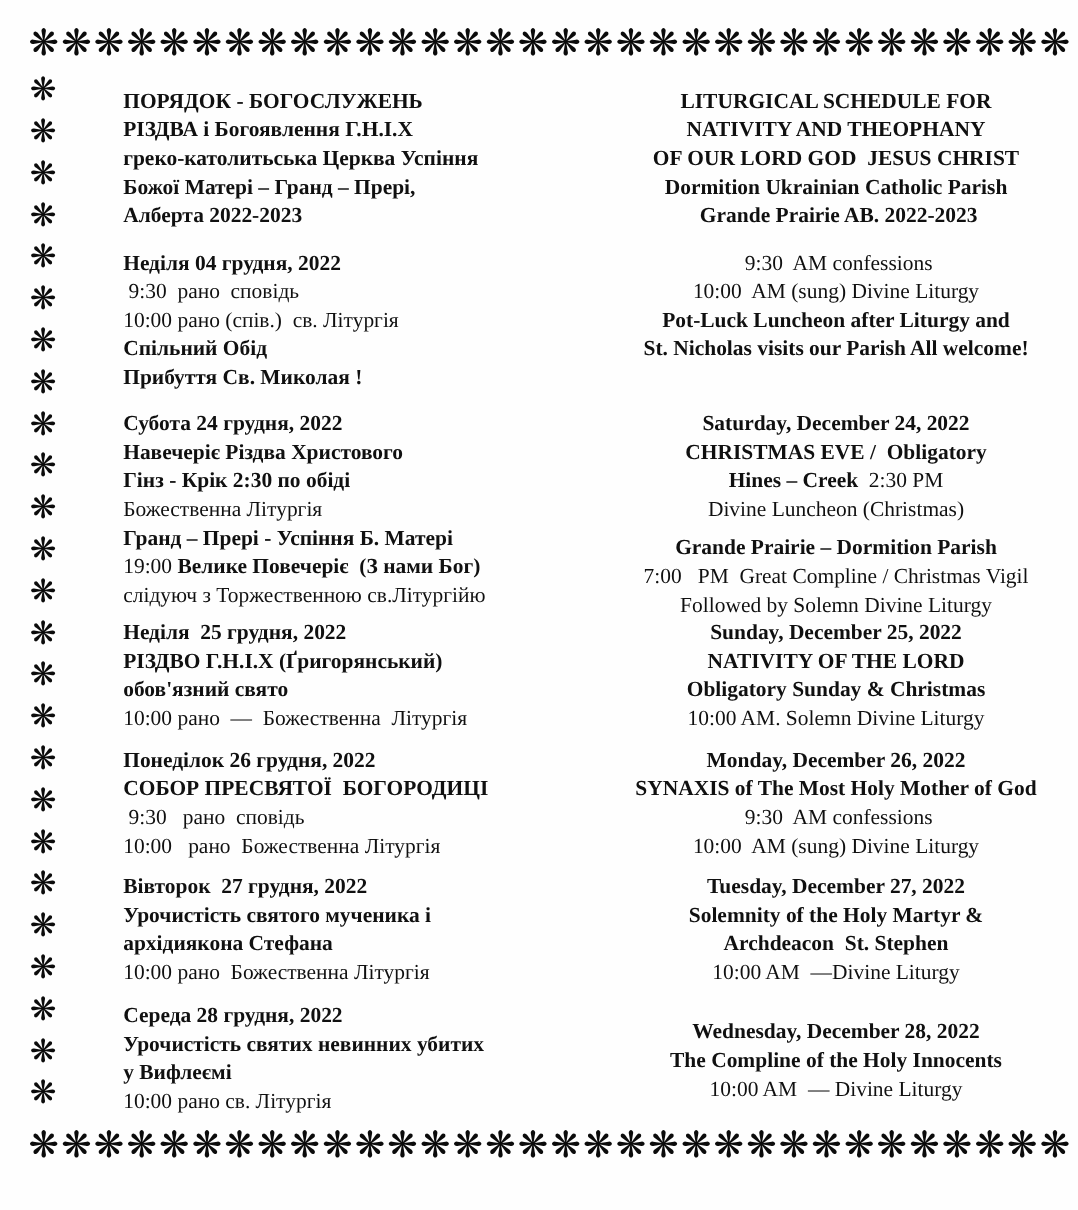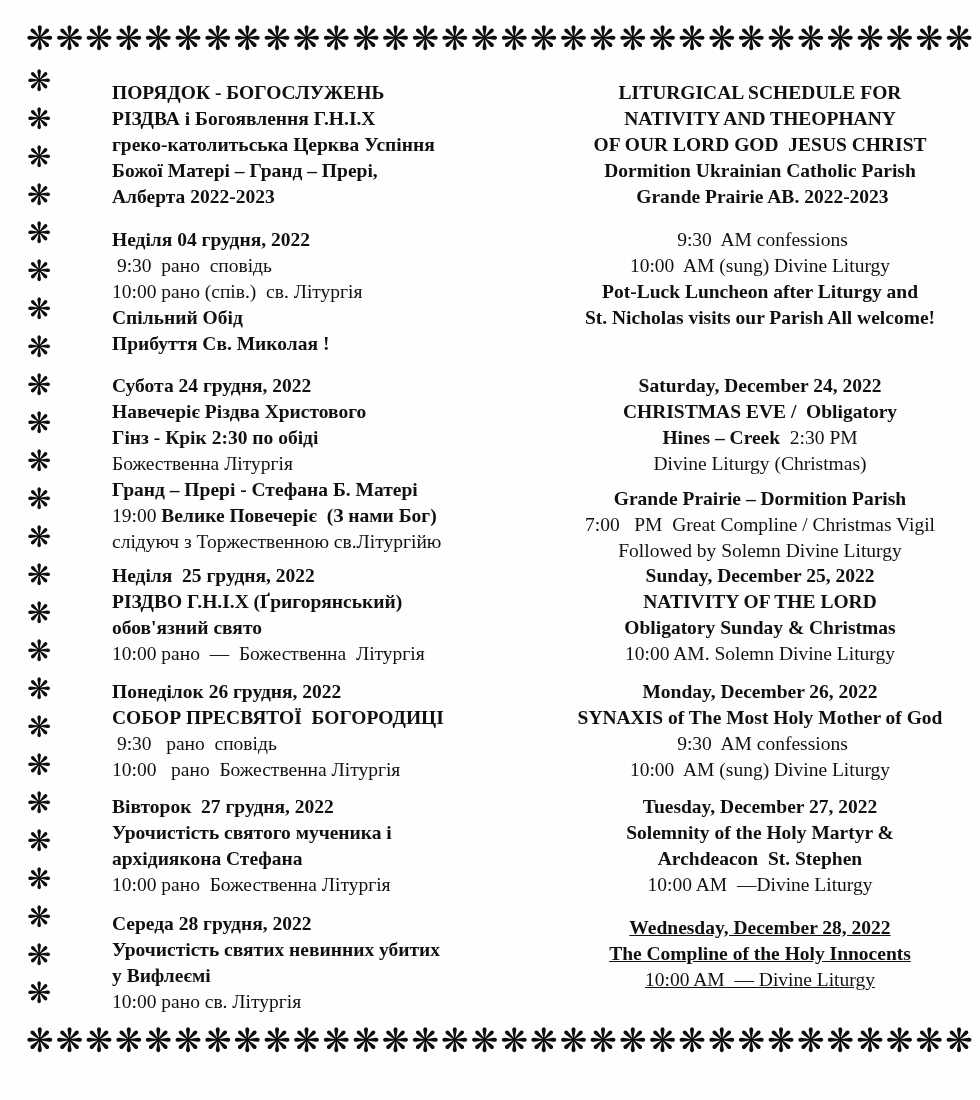--- a/index.html
+++ b/index.html
@@ -25,21 +25,21 @@
   .row{position:absolute;left:0;width:980px;}
   .cell-l{position:absolute;left:112px;width:432px;}
   .cell-r{position:absolute;left:545px;width:430px;text-align:center;}
   .ln{
     white-space:pre-wrap;
     font-size:19.5px;line-height:26px;color:#101010;
   }
   .b{font-weight:bold;}
   .u{text-decoration-thickness:2px;text-underline-offset:3px;}
   .gap{height:9px;}
-  .shift-down{margin-top:4px;text-decoration:underline;}
+  .shift-down{margin-top:15px;}
 </style>
 </head>
 <body>
 
 <div>
 
   <div class="border-row border-top">❋❋❋❋❋❋❋❋❋❋❋❋❋❋❋❋❋❋❋❋❋❋❋❋❋❋❋❋❋❋❋❋</div>
   <div class="border-left">❋
 ❋
 ❋
@@ -99,29 +99,29 @@
       <div class="ln b">St. Nicholas visits our Parish All welcome!</div>
     </div>
   </div>
 
   <div class="row" style="top:373px">
     <div class="cell-l">
       <div class="ln b">Субота 24 грудня, 2022</div>
       <div class="ln b">Навечеріє Різдва Христового</div>
       <div class="ln b"><span class="u">Гінз - Крік</span><span> 2:30 по обіді</span></div>
       <div class="ln">Божественна Літургія</div>
-      <div class="ln b u">Гранд – Прері - Стефана Б. Матері</div>
+      <div class="ln b u">Гранд – Прері - Успіння Б. Матері</div>
       <div class="ln"><span>19:00 </span><span class="b">Велике Повечеріє  (З нами Бог)</span></div>
       <div class="ln">слідуюч з Торжественною св.Літургійю</div>
     </div>
     <div class="cell-r">
       <div class="ln b">Saturday, December 24, 2022</div>
       <div class="ln b">CHRISTMAS EVE /  Obligatory</div>
       <div class="ln"><span class="b u">Hines – Creek</span><span>  2:30 PM</span></div>
-      <div class="ln">Divine Liturgy (Christmas)</div>
+      <div class="ln">Divine Luncheon (Christmas)</div>
       <div class="gap"></div>
       <div class="ln b u">Grande Prairie – Dormition Parish</div>
       <div class="ln">7:00   PM  Great Compline / Christmas Vigil</div>
       <div class="ln">Followed by Solemn Divine Liturgy</div>
     </div>
   </div>
 
   <div class="row" style="top:563px">
     <div class="cell-l">
       <div class="ln b">Неділя  25 грудня, 2022</div>

